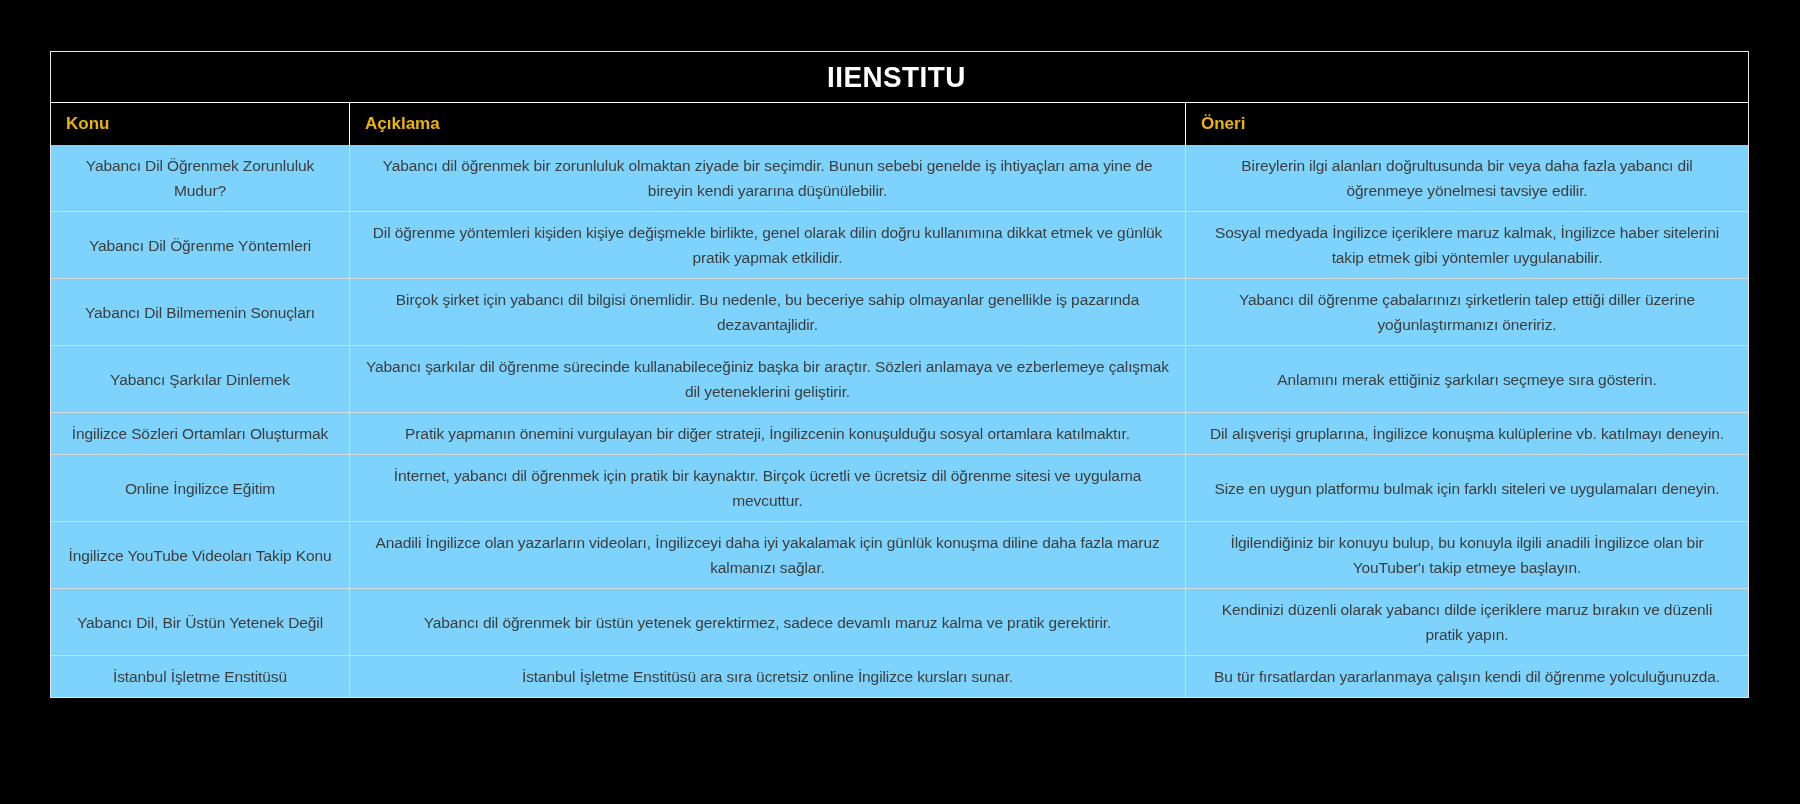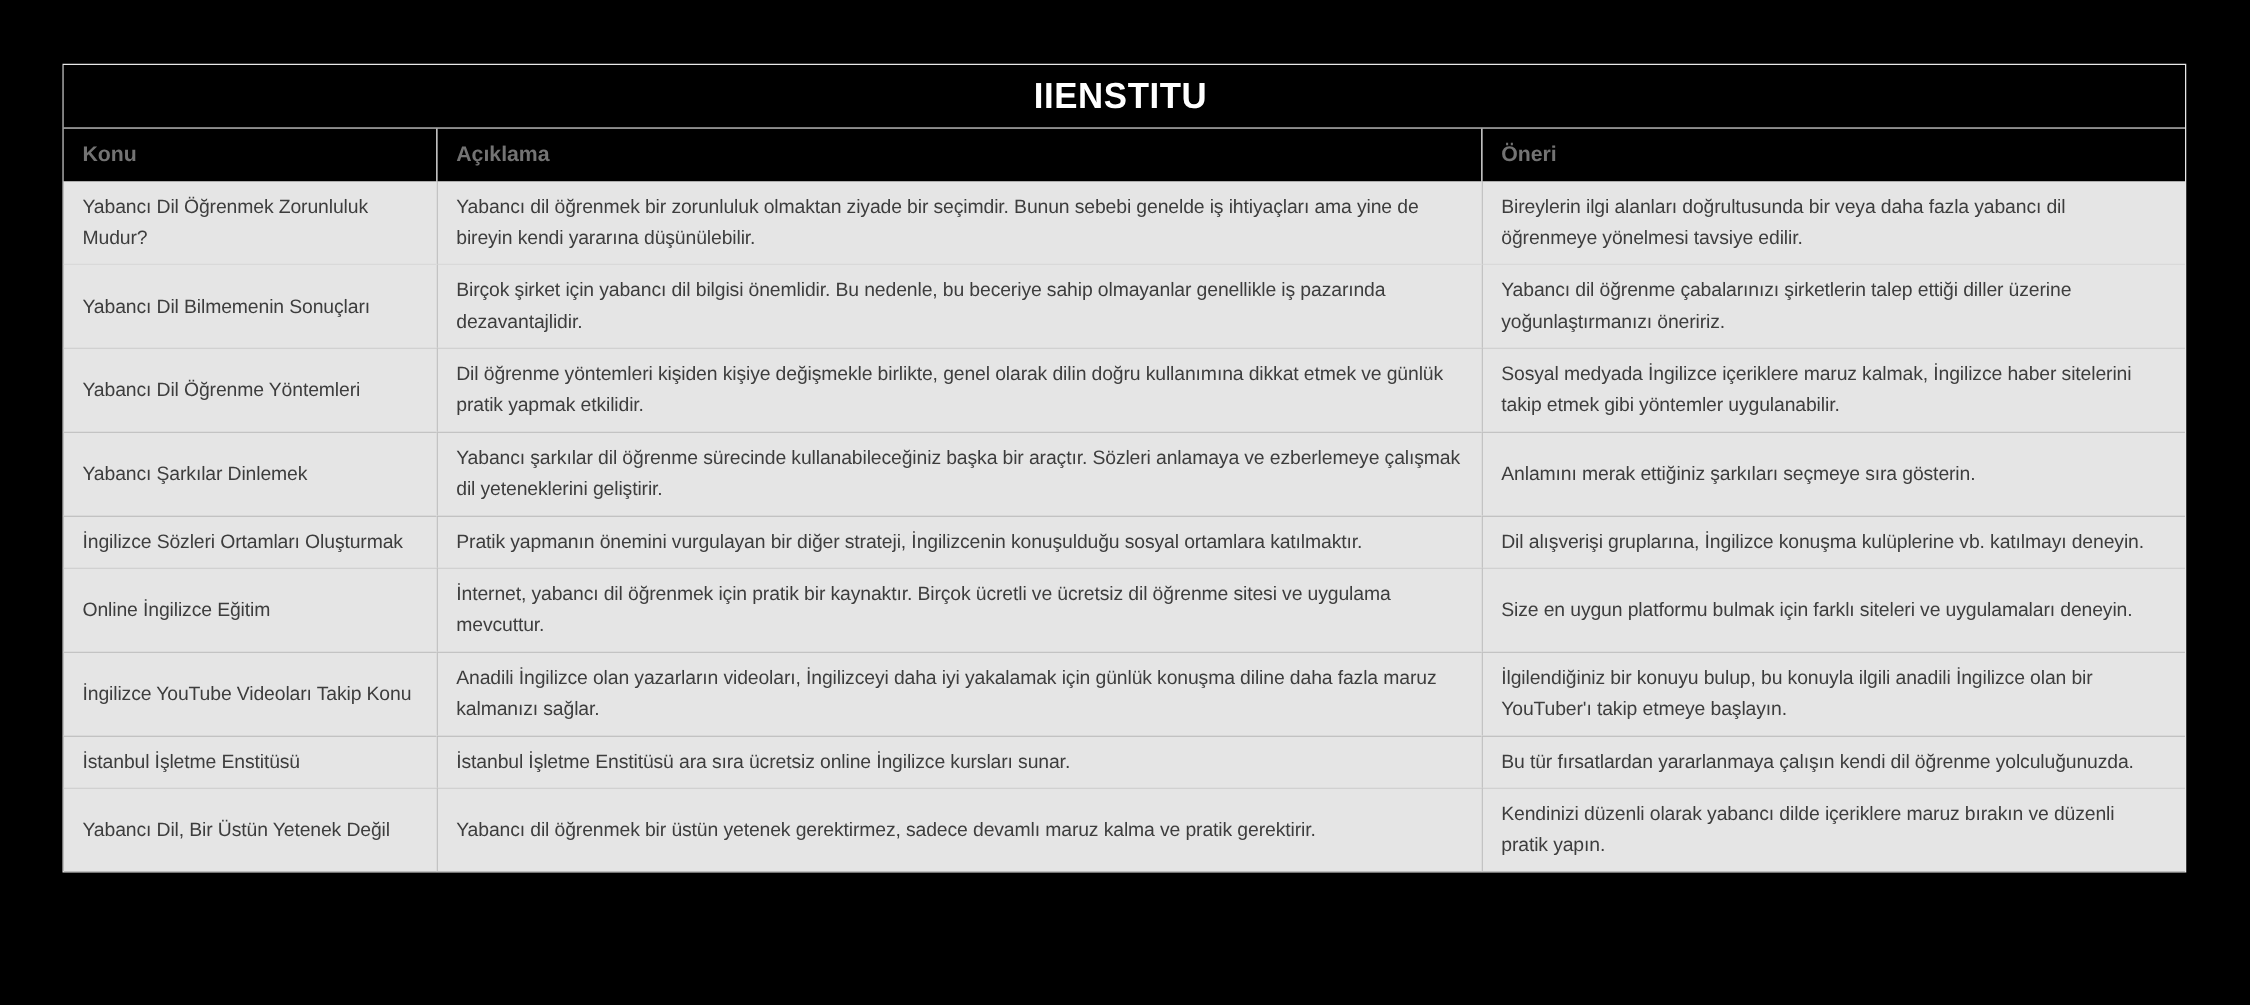--- a/index.html
+++ b/index.html
@@ -38,39 +38,40 @@
     transform-origin: left center;
     white-space: nowrap;
   }
   table.report-table {
     border-collapse: collapse;
     table-layout: fixed;
     width: 100%;
   }
   .report-table th {
     background: #000000;
-    color: #737373;
+    color: #eab308;
     font-size: 17px;
     font-weight: 700;
     text-align: left;
     padding: 11px 15px;
     vertical-align: middle;
   }
   .report-table th:not(:last-child) {
     border-right: 1px solid #fdfdfd;
   }
   .report-table td {
-    background: #e5e5e5;
+    background: #7dd3fc;
     color: #3d3d3d;
     font-size: 15.5px;
     line-height: 25px;
     letter-spacing: -0.1px;
     padding: 8px 15px;
     vertical-align: middle;
     word-wrap: break-word;
+    text-align: center;
   }
   .report-table td:not(:last-child) {
     border-right: 1px solid #d9d9d9;
   }
   .report-table tbody tr + tr td {
     border-top: 1px solid #d9d9d9;
   }
   .col-konu     { width: 268px; }
   .col-aciklama { width: 805px; }
   .col-oneri    { width: auto;  }
@@ -90,28 +91,28 @@
         <th class="col-oneri">Öneri</th>
       </tr>
     </thead>
     <tbody>
         <tr>
           <td class="col-konu">Yabancı Dil Öğrenmek Zorunluluk Mudur?</td>
           <td class="col-aciklama">Yabancı dil öğrenmek bir zorunluluk olmaktan ziyade bir seçimdir. Bunun sebebi genelde iş ihtiyaçları ama yine de bireyin kendi yararına düşünülebilir.</td>
           <td class="col-oneri">Bireylerin ilgi alanları doğrultusunda bir veya daha fazla yabancı dil öğrenmeye yönelmesi tavsiye edilir.</td>
         </tr>
         <tr>
+          <td class="col-konu">Yabancı Dil Öğrenme Yöntemleri</td>
+          <td class="col-aciklama">Dil öğrenme yöntemleri kişiden kişiye değişmekle birlikte, genel olarak dilin doğru kullanımına dikkat etmek ve günlük pratik yapmak etkilidir.</td>
+          <td class="col-oneri">Sosyal medyada İngilizce içeriklere maruz kalmak, İngilizce haber sitelerini takip etmek gibi yöntemler uygulanabilir.</td>
+        </tr>
+        <tr>
           <td class="col-konu">Yabancı Dil Bilmemenin Sonuçları</td>
           <td class="col-aciklama">Birçok şirket için yabancı dil bilgisi önemlidir. Bu nedenle, bu beceriye sahip olmayanlar genellikle iş pazarında dezavantajlidir.</td>
           <td class="col-oneri">Yabancı dil öğrenme çabalarınızı şirketlerin talep ettiği diller üzerine yoğunlaştırmanızı öneririz.</td>
-        </tr>
-        <tr>
-          <td class="col-konu">Yabancı Dil Öğrenme Yöntemleri</td>
-          <td class="col-aciklama">Dil öğrenme yöntemleri kişiden kişiye değişmekle birlikte, genel olarak dilin doğru kullanımına dikkat etmek ve günlük pratik yapmak etkilidir.</td>
-          <td class="col-oneri">Sosyal medyada İngilizce içeriklere maruz kalmak, İngilizce haber sitelerini takip etmek gibi yöntemler uygulanabilir.</td>
         </tr>
         <tr>
           <td class="col-konu">Yabancı Şarkılar Dinlemek</td>
           <td class="col-aciklama">Yabancı şarkılar dil öğrenme sürecinde kullanabileceğiniz başka bir araçtır. Sözleri anlamaya ve ezberlemeye çalışmak dil yeteneklerini geliştirir.</td>
           <td class="col-oneri">Anlamını merak ettiğiniz şarkıları seçmeye sıra gösterin.</td>
         </tr>
         <tr>
           <td class="col-konu">İngilizce Sözleri Ortamları Oluşturmak</td>
           <td class="col-aciklama">Pratik yapmanın önemini vurgulayan bir diğer strateji, İngilizcenin konuşulduğu sosyal ortamlara katılmaktır.</td>
           <td class="col-oneri">Dil alışverişi gruplarına, İngilizce konuşma kulüplerine vb. katılmayı deneyin.</td>
@@ -120,24 +121,24 @@
           <td class="col-konu">Online İngilizce Eğitim</td>
           <td class="col-aciklama">İnternet, yabancı dil öğrenmek için pratik bir kaynaktır. Birçok ücretli ve ücretsiz dil öğrenme sitesi ve uygulama mevcuttur.</td>
           <td class="col-oneri">Size en uygun platformu bulmak için farklı siteleri ve uygulamaları deneyin.</td>
         </tr>
         <tr>
           <td class="col-konu">İngilizce YouTube Videoları Takip Konu</td>
           <td class="col-aciklama">Anadili İngilizce olan yazarların videoları, İngilizceyi daha iyi yakalamak için günlük konuşma diline daha fazla maruz kalmanızı sağlar.</td>
           <td class="col-oneri">İlgilendiğiniz bir konuyu bulup, bu konuyla ilgili anadili İngilizce olan bir YouTuber'ı takip etmeye başlayın.</td>
         </tr>
         <tr>
+          <td class="col-konu">Yabancı Dil, Bir Üstün Yetenek Değil</td>
+          <td class="col-aciklama">Yabancı dil öğrenmek bir üstün yetenek gerektirmez, sadece devamlı maruz kalma ve pratik gerektirir.</td>
+          <td class="col-oneri">Kendinizi düzenli olarak yabancı dilde içeriklere maruz bırakın ve düzenli pratik yapın.</td>
+        </tr>
+        <tr>
           <td class="col-konu">İstanbul İşletme Enstitüsü</td>
           <td class="col-aciklama">İstanbul İşletme Enstitüsü ara sıra ücretsiz online İngilizce kursları sunar.</td>
           <td class="col-oneri">Bu tür fırsatlardan yararlanmaya çalışın kendi dil öğrenme yolculuğunuzda.</td>
-        </tr>
-        <tr>
-          <td class="col-konu">Yabancı Dil, Bir Üstün Yetenek Değil</td>
-          <td class="col-aciklama">Yabancı dil öğrenmek bir üstün yetenek gerektirmez, sadece devamlı maruz kalma ve pratik gerektirir.</td>
-          <td class="col-oneri">Kendinizi düzenli olarak yabancı dilde içeriklere maruz bırakın ve düzenli pratik yapın.</td>
         </tr>
       </tbody>
   </table>
 </div>
 
 </body></html>

